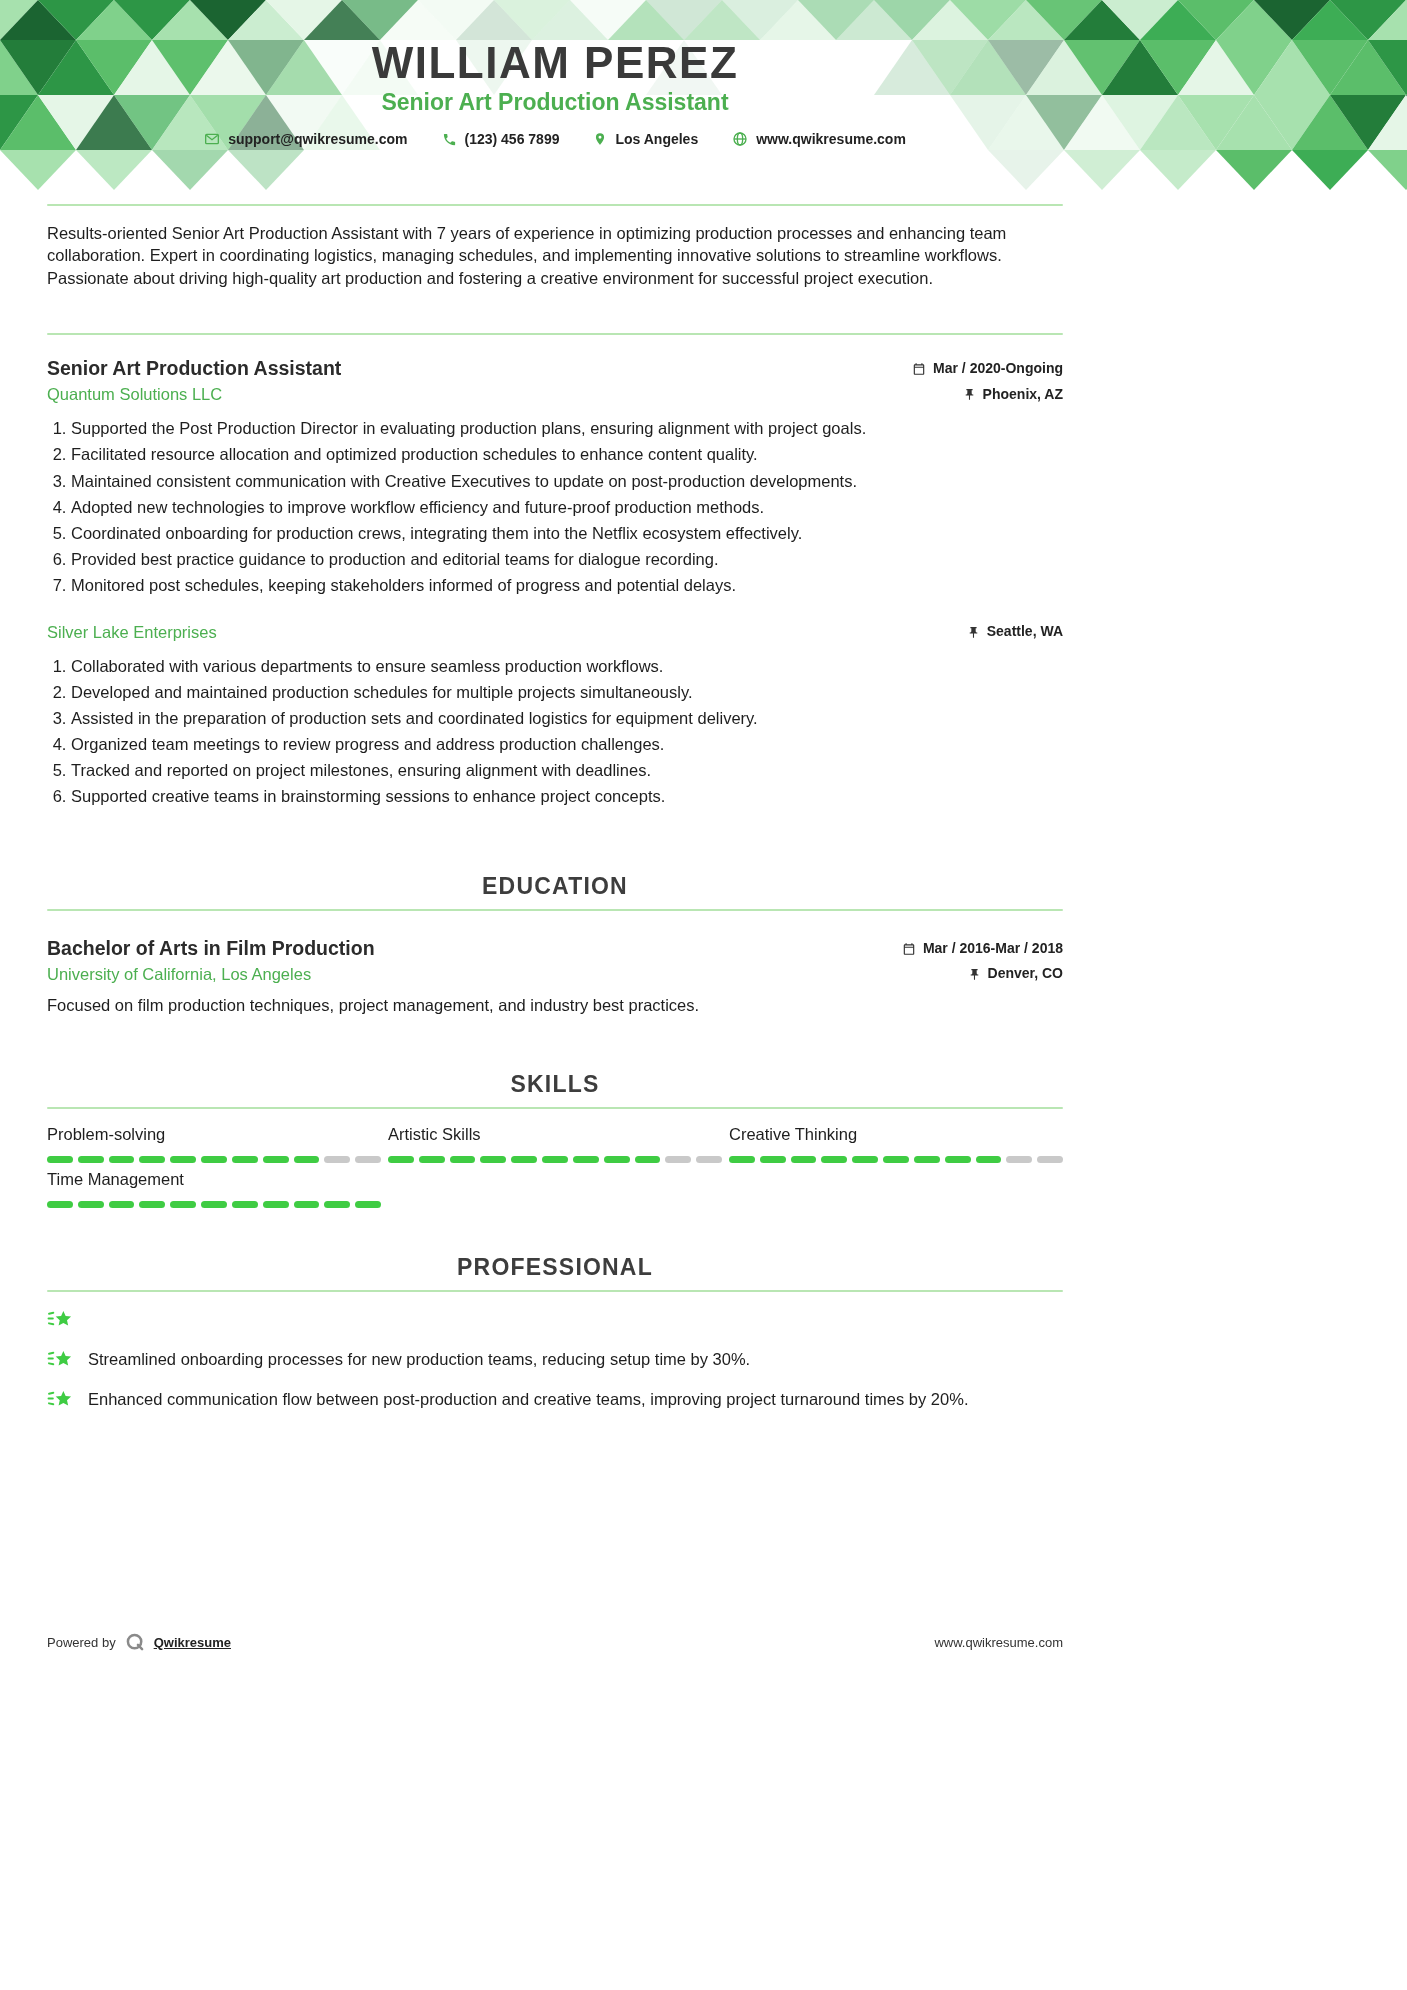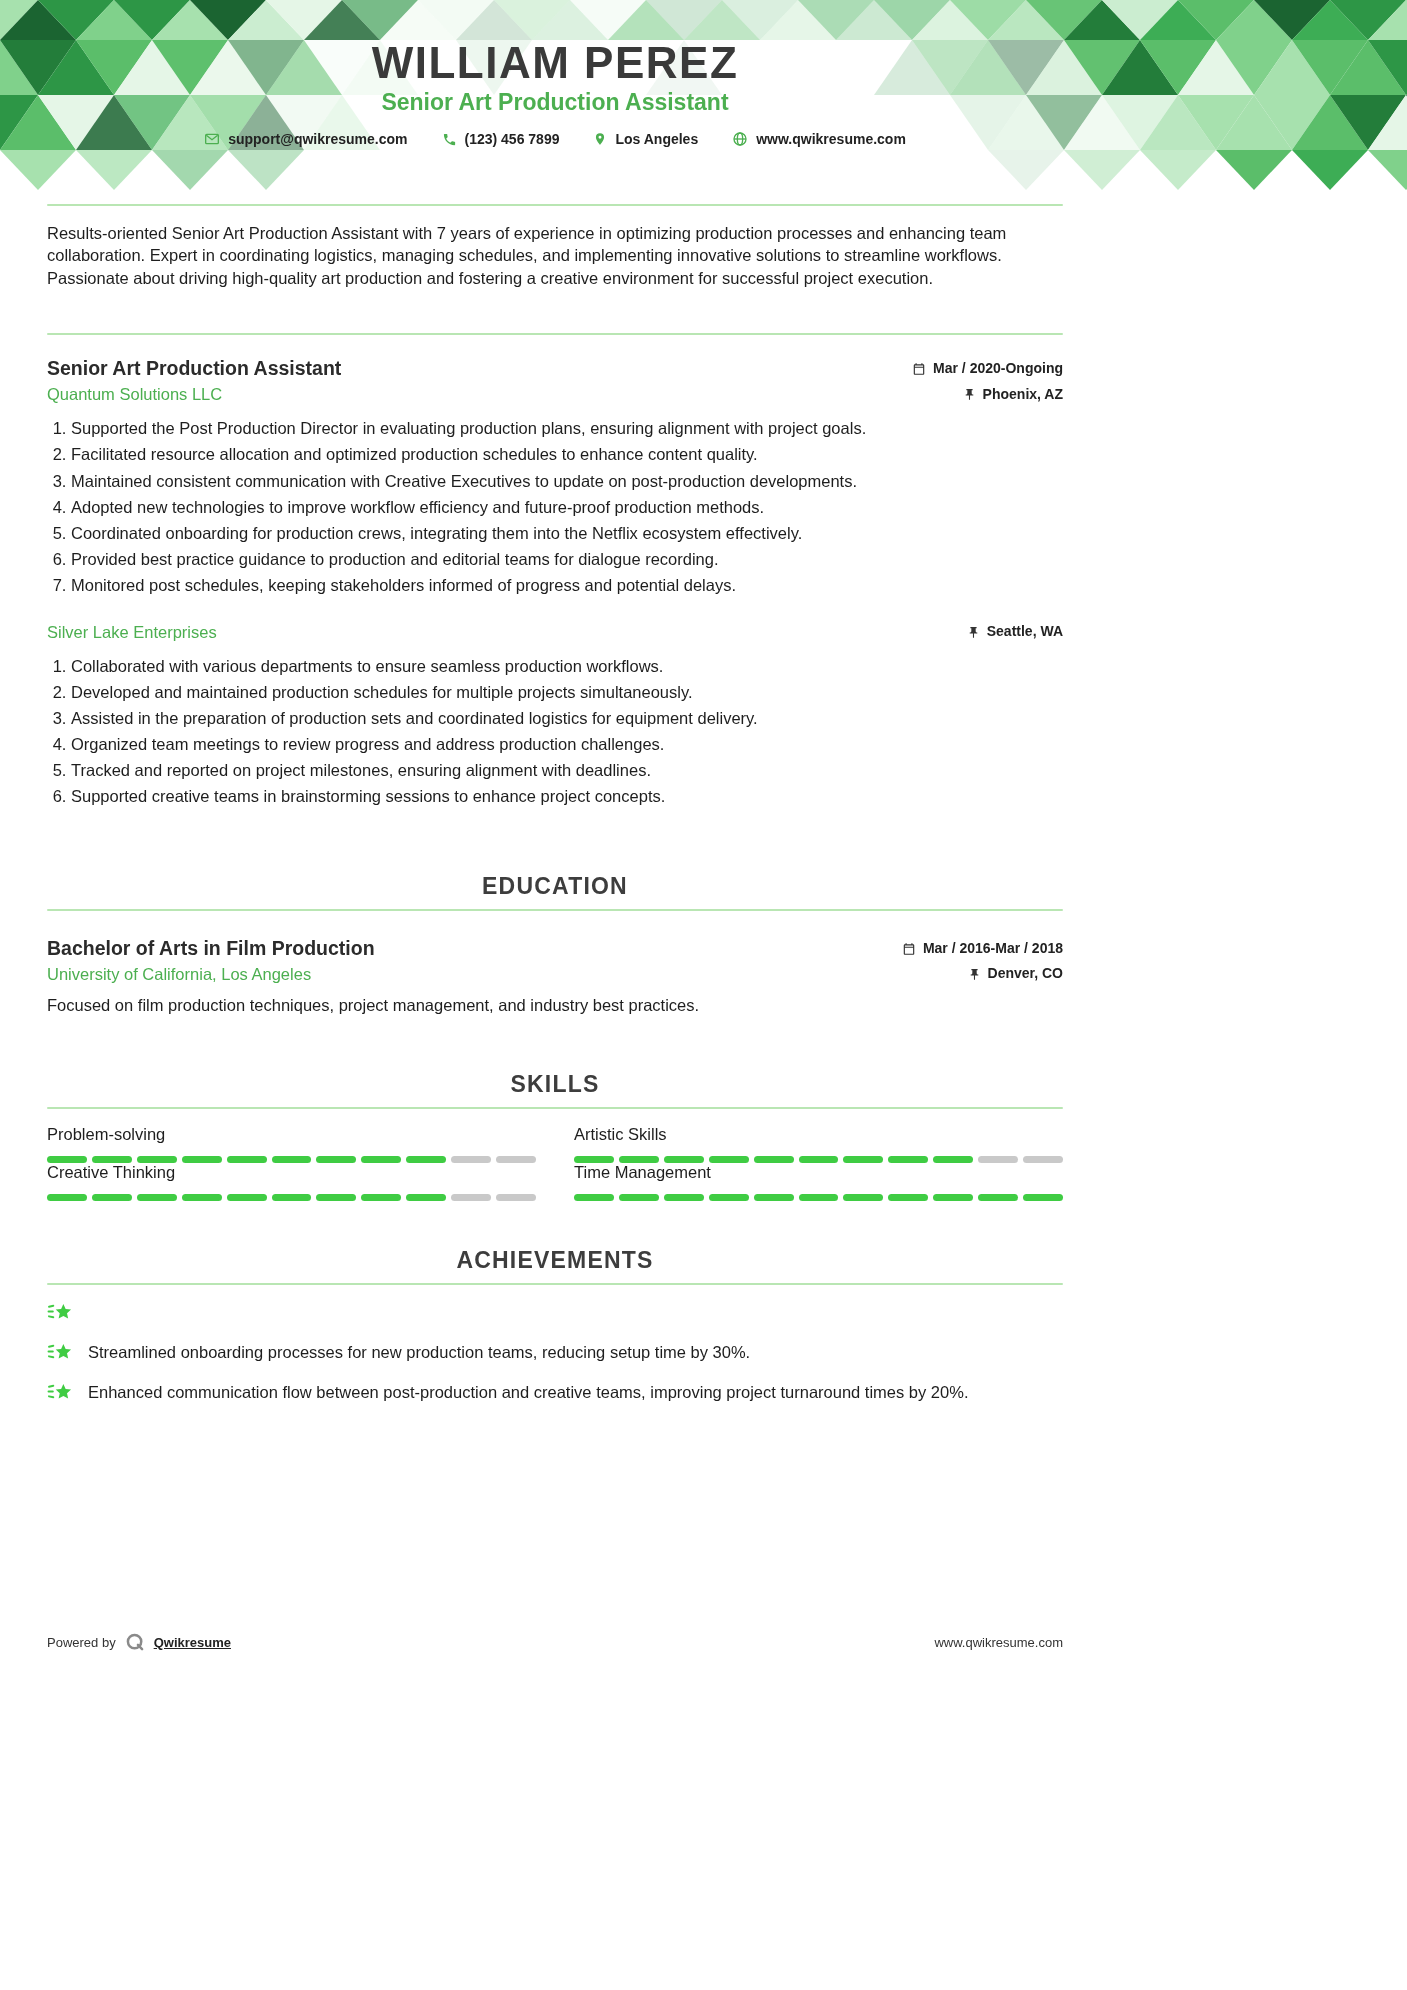--- a/index.html
+++ b/index.html
@@ -37,21 +37,21 @@
   .jrow.sub{margin-top:5px;}
   .job-title{font-size:19.5px;font-weight:bold;color:#2b2b2b;}
   .meta{display:inline-flex;align-items:center;gap:7px;font-size:14px;font-weight:bold;color:#222;}
   .meta svg{position:relative;top:1px;}
   .company{font-size:16.5px;color:var(--accent,#4caf50);}
   .bullets{margin-top:13px;padding-left:24px;font-size:16.5px;line-height:1.4;color:#1e1e1e;}
   .bullets li{margin-bottom:3px;}
   .edu-desc{margin-top:12px;font-size:16.5px;color:#1e1e1e;}
 
   
-  .skills-grid{display:grid;grid-template-columns:repeat(2,1fr);column-gap:38px;margin-top:6px;}
+  .skills-grid{display:grid;grid-template-columns:repeat(3,1fr);column-gap:38px;margin-top:6px;gap:7px;}
   .skill-name{font-size:16.5px;color:#1e1e1e;margin-bottom:12px;}
   .skill-bar{display:flex;gap:5px;}
   .dash{flex:1;height:7px;border-radius:3.5px;background:var(--dash-green,#3fcc43);}
   .dash.off{background:var(--dash-gray,#c9c9c9);}
 
   
   .ach-list{margin-top:8px;}
   .ach{display:flex;align-items:center;gap:14px;margin-bottom:17px;font-size:16.5px;color:#1e1e1e;}
   .ach svg{flex:0 0 auto;}
 
@@ -364,21 +364,21 @@
               <span class="dash"></span>
               <span class="dash"></span>
               <span class="dash"></span>
               <span class="dash"></span>
             </div>
   </div>
 </div>
     </section>
 
     <section class="sec-ach">
-      <h2 class="sec">ACHIEVEMENTS</h2>
+      <h2 class="sec">PROFESSIONAL</h2>
       <div class="rule"></div>
       <div class="ach-list">
   <div class="ach">
     <svg width="27" height="23" viewBox="0 0 28 24">
       <g stroke="#3fcc43" stroke-width="2" stroke-linecap="round">
         <line x1="2" y1="6" x2="6.5" y2="5"></line>
         <line x1="1.5" y1="11" x2="6" y2="11"></line>
         <line x1="2" y1="16" x2="6.5" y2="17"></line>
       </g>
       <path fill="#3fcc43" d="M17 3.2l2.35 5.18 5.65.6-4.2 3.83 1.17 5.56L17 15.55l-4.97 2.82 1.17-5.56L9 8.98l5.65-.6z"></path>

